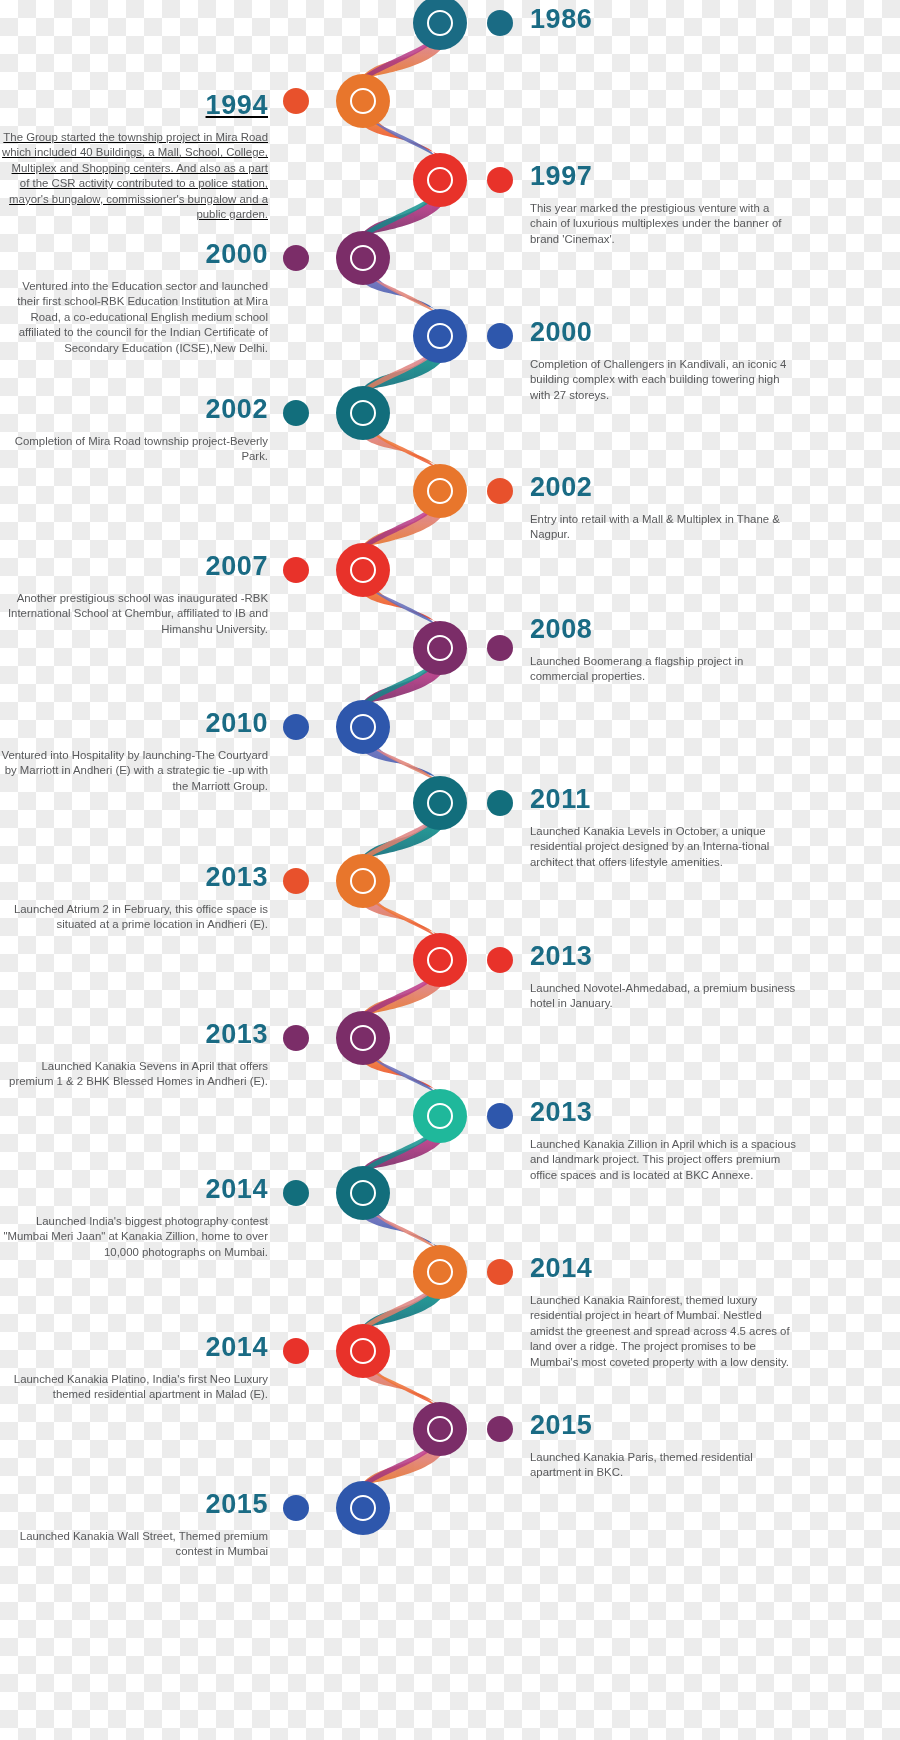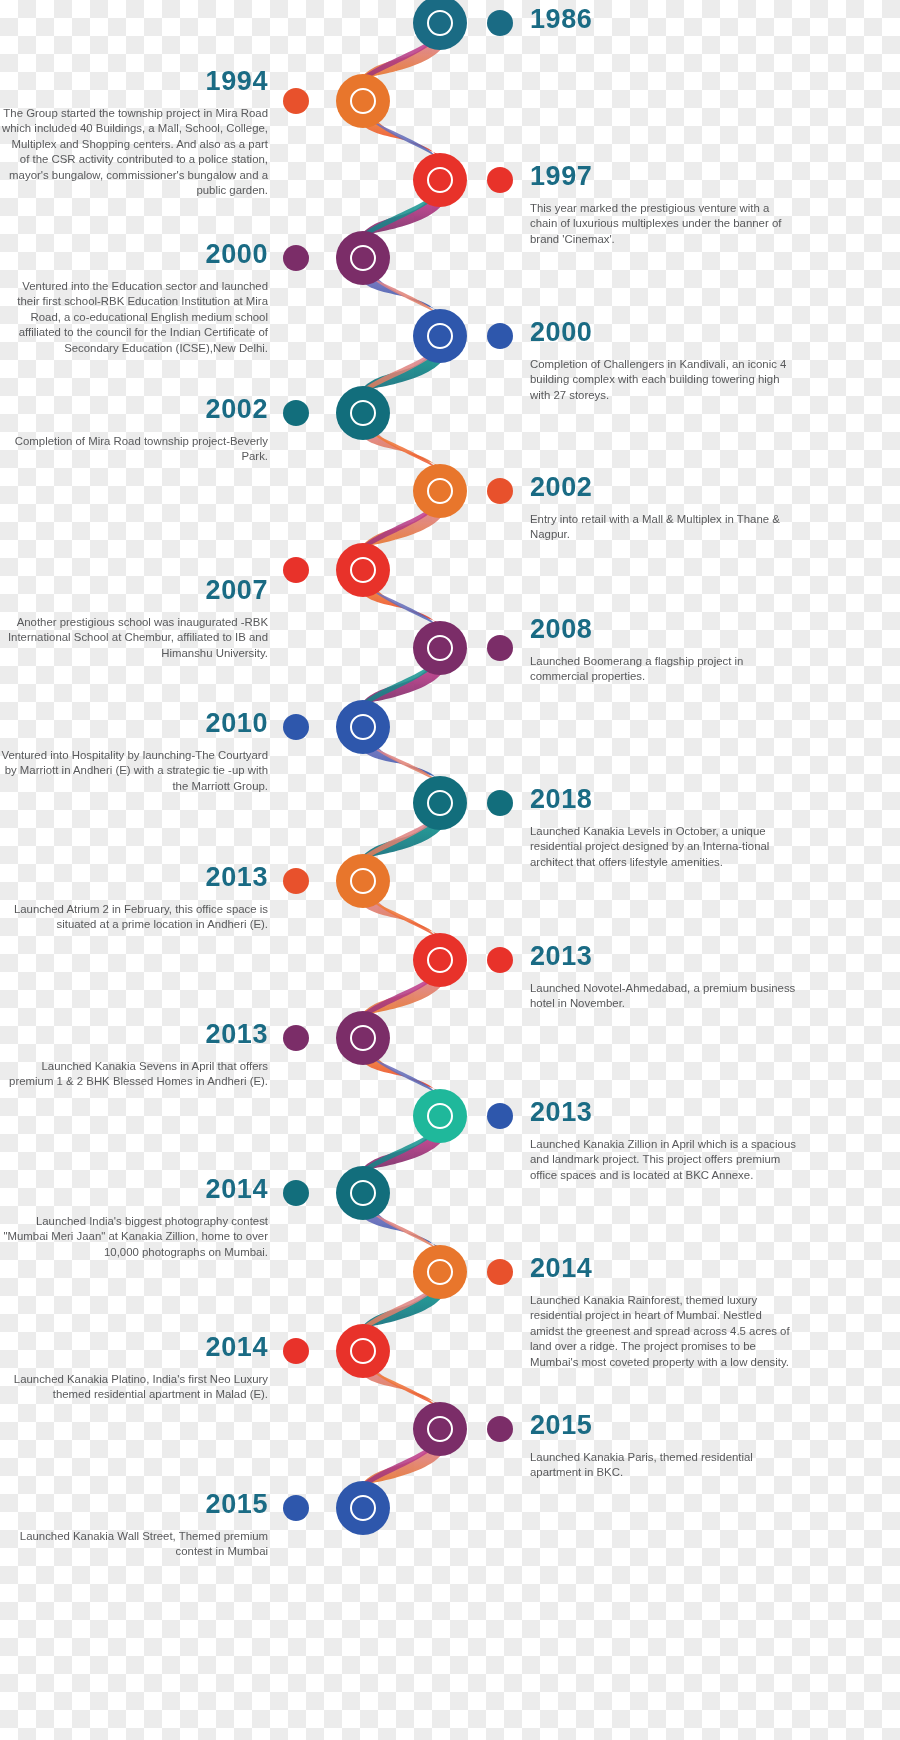--- a/index.html
+++ b/index.html
@@ -271,21 +271,21 @@
         <div class="dot" style="background: rgb(26, 107, 132); top: 10px; left: 487px;"></div>
         <div class="txt right" style="top: 6px; left: 530px;">
           <div class="year">1986</div>
         </div>
       </div>
       <div class="entry" style="left: 0px; top: 0px;">
         <div class="node" style="left: 336px; top: 74px; background: rgb(232, 118, 44);">
           <div class="ring"></div>
         </div>
         <div class="dot" style="background: rgb(232, 81, 44); top: 88px; left: 283px;"></div>
-        <div class="txt left" style="top: 68px; left: 0px; width: 268px;">
+        <div class="txt left" style="top: 92px; left: 0px; width: 268px; text-decoration: underline;">
           <div class="year">1994</div>
           <div class="body">The Group started the township project in Mira Road which included 40 Buildings, a Mall, School, College, Multiplex and Shopping centers. And also as a part of the CSR activity contributed to a police station, mayor's bungalow, commissioner's bungalow and a public garden.</div>
         </div>
       </div>
       <div class="entry" style="left: 0px; top: 0px;">
         <div class="node" style="left: 413px; top: 153px; background: rgb(232, 50, 42);">
           <div class="ring"></div>
         </div>
         <div class="dot" style="background: rgb(232, 50, 42); top: 167px; left: 487px;"></div>
         <div class="txt right" style="top: 163px; left: 530px;">
@@ -331,21 +331,21 @@
         <div class="txt right" style="top: 474px; left: 530px;">
           <div class="year">2002</div>
           <div class="body">Entry into retail with a Mall &amp; Multiplex in Thane &amp; Nagpur.</div>
         </div>
       </div>
       <div class="entry" style="left: 0px; top: 0px;">
         <div class="node" style="left: 336px; top: 543px; background: rgb(232, 50, 42);">
           <div class="ring"></div>
         </div>
         <div class="dot" style="background: rgb(232, 50, 42); top: 557px; left: 283px;"></div>
-        <div class="txt left" style="top: 553px; left: 0px; width: 268px; margin-top: 24px;">
+        <div class="txt left" style="top: 553px; left: 0px; width: 268px;">
           <div class="year">2007</div>
           <div class="body">Another prestigious school was inaugurated -RBK International School at Chembur, affiliated to IB and Himanshu University.</div>
         </div>
       </div>
       <div class="entry" style="left: 0px; top: 0px;">
         <div class="node" style="left: 413px; top: 621px; background: rgb(123, 45, 104);">
           <div class="ring"></div>
         </div>
         <div class="dot" style="background: rgb(123, 45, 104); top: 635px; left: 487px;"></div>
         <div class="txt right" style="top: 616px; left: 530px;">
@@ -362,42 +362,42 @@
           <div class="year">2010</div>
           <div class="body">Ventured into Hospitality by launching-The Courtyard by Marriott in Andheri (E) with a strategic tie -up with the Marriott Group.</div>
         </div>
       </div>
       <div class="entry" style="left: 0px; top: 0px;">
         <div class="node" style="left: 413px; top: 776px; background: rgb(18, 110, 124);">
           <div class="ring"></div>
         </div>
         <div class="dot" style="background: rgb(18, 110, 124); top: 790px; left: 487px;"></div>
         <div class="txt right" style="top: 786px; left: 530px;">
-          <div class="year">2018</div>
+          <div class="year">2011</div>
           <div class="body">Launched Kanakia Levels in October, a unique residential project designed by an Interna-tional architect that offers lifestyle amenities.</div>
         </div>
       </div>
       <div class="entry" style="left: 0px; top: 0px;">
         <div class="node" style="left: 336px; top: 854px; background: rgb(232, 118, 44);">
           <div class="ring"></div>
         </div>
         <div class="dot" style="background: rgb(232, 81, 44); top: 868px; left: 283px;"></div>
         <div class="txt left" style="top: 864px; left: 0px; width: 268px;">
           <div class="year">2013</div>
           <div class="body">Launched Atrium 2 in February, this office space is situated at a prime location in Andheri (E).</div>
         </div>
       </div>
       <div class="entry" style="left: 0px; top: 0px;">
         <div class="node" style="left: 413px; top: 933px; background: rgb(232, 50, 42);">
           <div class="ring"></div>
         </div>
         <div class="dot" style="background: rgb(232, 50, 42); top: 947px; left: 487px;"></div>
         <div class="txt right" style="top: 943px; left: 530px;">
           <div class="year">2013</div>
-          <div class="body">Launched Novotel-Ahmedabad, a premium business hotel in November.</div>
+          <div class="body">Launched Novotel-Ahmedabad, a premium business hotel in January.</div>
         </div>
       </div>
       <div class="entry" style="left: 0px; top: 0px;">
         <div class="node" style="left: 336px; top: 1011px; background: rgb(123, 45, 104);">
           <div class="ring"></div>
         </div>
         <div class="dot" style="background: rgb(123, 45, 104); top: 1025px; left: 283px;"></div>
         <div class="txt left" style="top: 1021px; left: 0px; width: 268px;">
           <div class="year">2013</div>
           <div class="body">Launched Kanakia Sevens in April that offers premium 1 &amp; 2 BHK Blessed Homes in Andheri (E).</div>

